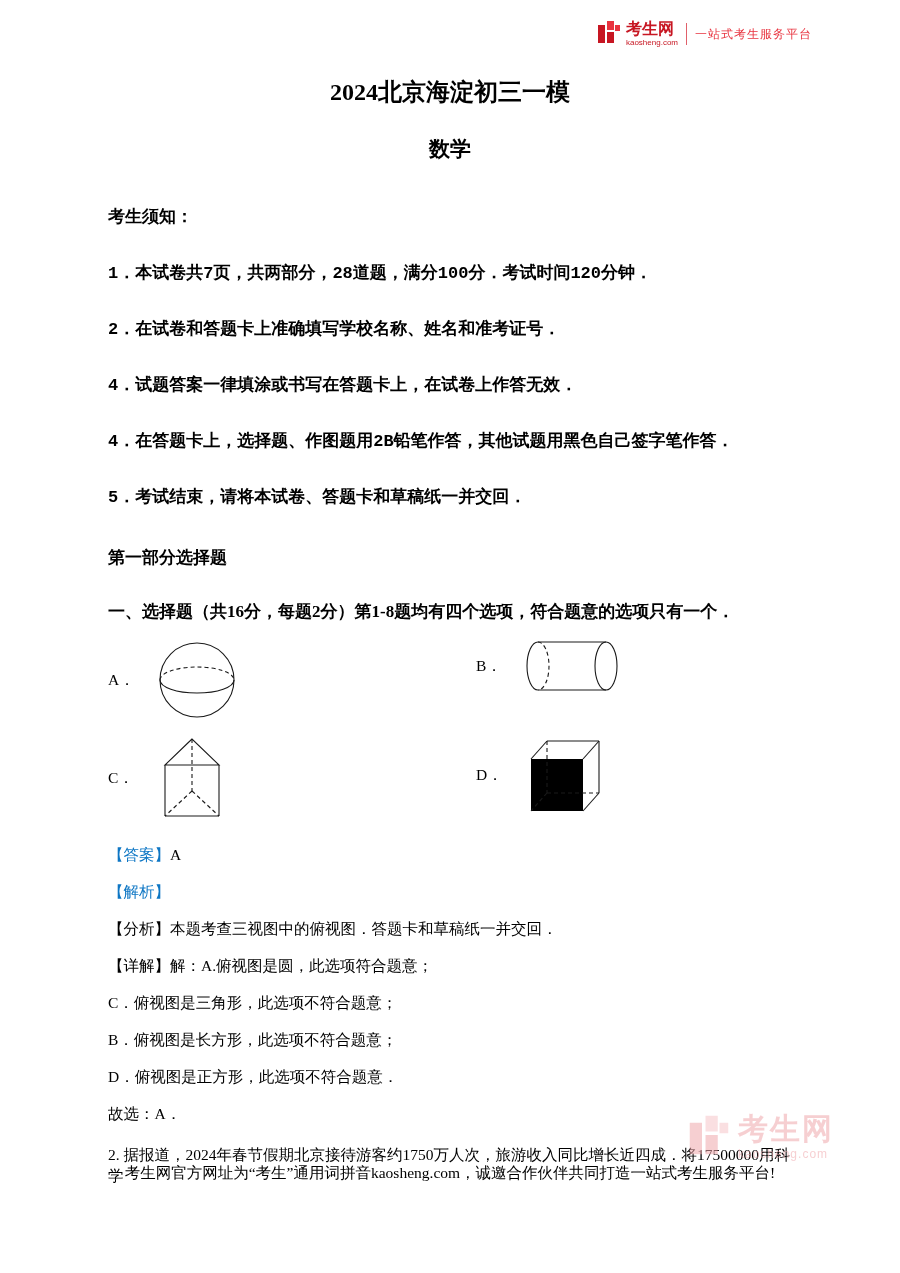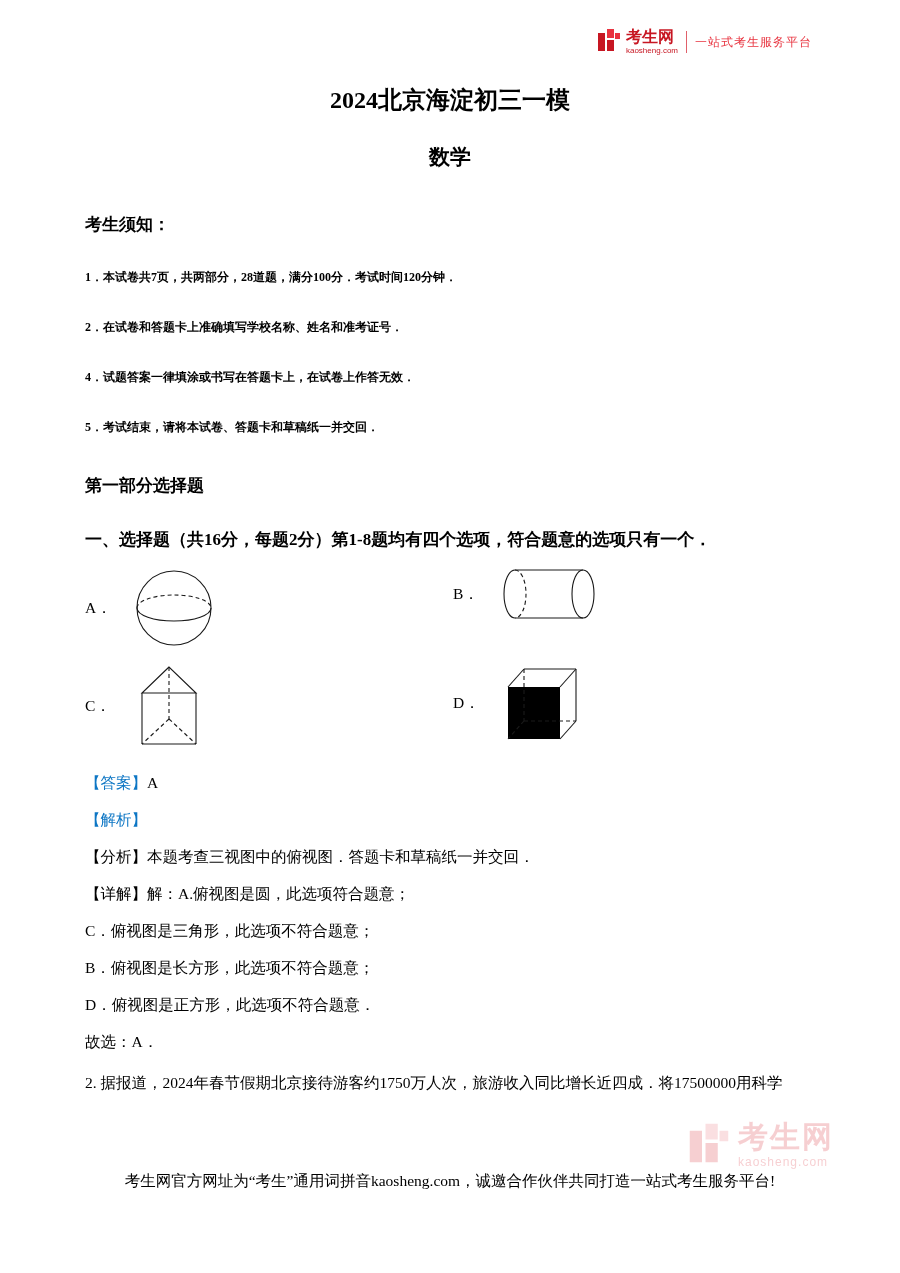--- a/index.html
+++ b/index.html
@@ -1,44 +1,44 @@
 <!DOCTYPE html>
 <html><head>
 <meta charset="utf-8">
 <style>
   * { margin:0; padding:0; box-sizing:border-box; }
   html,body { background:#ffffff; }
   .page {
     position:relative;
     width:900px; height:1188px;
-    margin:12px auto;
+    margin:4px auto;
     background:#ffffff;
     font-family:"Liberation Serif", serif;
     color:#000;
     overflow:hidden;
   }
-  .content { padding:0 85px; }
+  .content { padding:0 108px; }
 
   
   .brand {
     position:absolute; top:16px; right:88px;
     display:flex; align-items:center; gap:8px;
   }
   .brand .logo-block { display:flex; align-items:center; gap:5px; }
   .brand .logo-txt { display:flex; flex-direction:column; line-height:1; }
   .brand .logo-name { font-weight:bold; font-size:16px; color:#c71622; font-family:"Liberation Sans", sans-serif; }
   .brand .logo-domain { font-size:8px; color:#c71622; font-family:"Liberation Sans", sans-serif; margin-top:2px; }
   .brand .divider { width:1px; height:22px; background:#e0606a; }
   .brand .tagline { font-size:12px; color:#e8333f; font-family:"Liberation Sans", sans-serif; letter-spacing:1px; }
 
   h1.title { margin-top:72px; text-align:center; font-size:24px; font-weight:bold; }
   h2.subtitle { margin-top:27px; text-align:center; font-size:21px; font-weight:bold; }
 
   p.notice-head { margin-top:42px; font-size:17px; font-weight:bold; }
-  p.notice-item { margin-top:33px; font-size:12px; font-weight:bold; }
+  p.notice-item { margin-top:33px; font-size:17px; font-weight:bold;font-family:Liberation Mono, monospace; }
 
   p.part-head { margin-top:38px; font-size:17px; font-weight:bold; }
   p.sec-instruction { margin-top:31px; font-size:17px; font-weight:bold; }
 
   p.q-text { margin-top:27px; font-size:15.5px; }
 
   .options { margin-top:16px; }
   .opt-row { display:flex; align-items:flex-start; }
   .opt-row + .opt-row { margin-top:14px; }
   .opt-cell { display:flex; align-items:center; gap:22px; }
@@ -93,20 +93,21 @@
   </div>
 
   <div class="content">
     <h1 class="title">2024北京海淀初三一模</h1>
     <h2 class="subtitle">数学</h2>
 
     <p class="notice-head">考生须知：</p>
     <p class="notice-item">1．本试卷共7页，共两部分，28道题，满分100分．考试时间120分钟．</p>
     <p class="notice-item">2．在试卷和答题卡上准确填写学校名称、姓名和准考证号．</p>
     <p class="notice-item">4．试题答案一律填涂或书写在答题卡上，在试卷上作答无效．</p>
+    <p class="notice-item">4．在答题卡上，选择题、作图题用2B铅笔作答，其他试题用黑色自己签字笔作答．</p>
     <p class="notice-item">5．考试结束，请将本试卷、答题卡和草稿纸一并交回．</p>
 
     <p class="part-head">第一部分选择题</p>
     <p class="sec-instruction">一、选择题（共16分，每题2分）第1-8题均有四个选项，符合题意的选项只有一个．</p>
 
 
     <div class="options">
       <div class="opt-row">
         <div class="opt-cell left">
           <span class="opt-label">A．</span>

